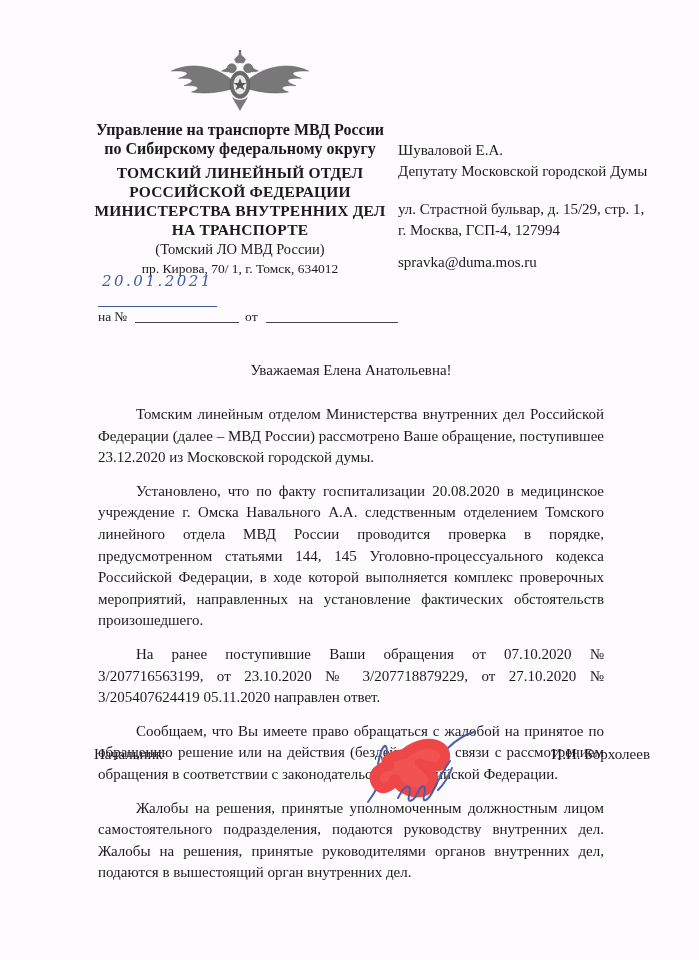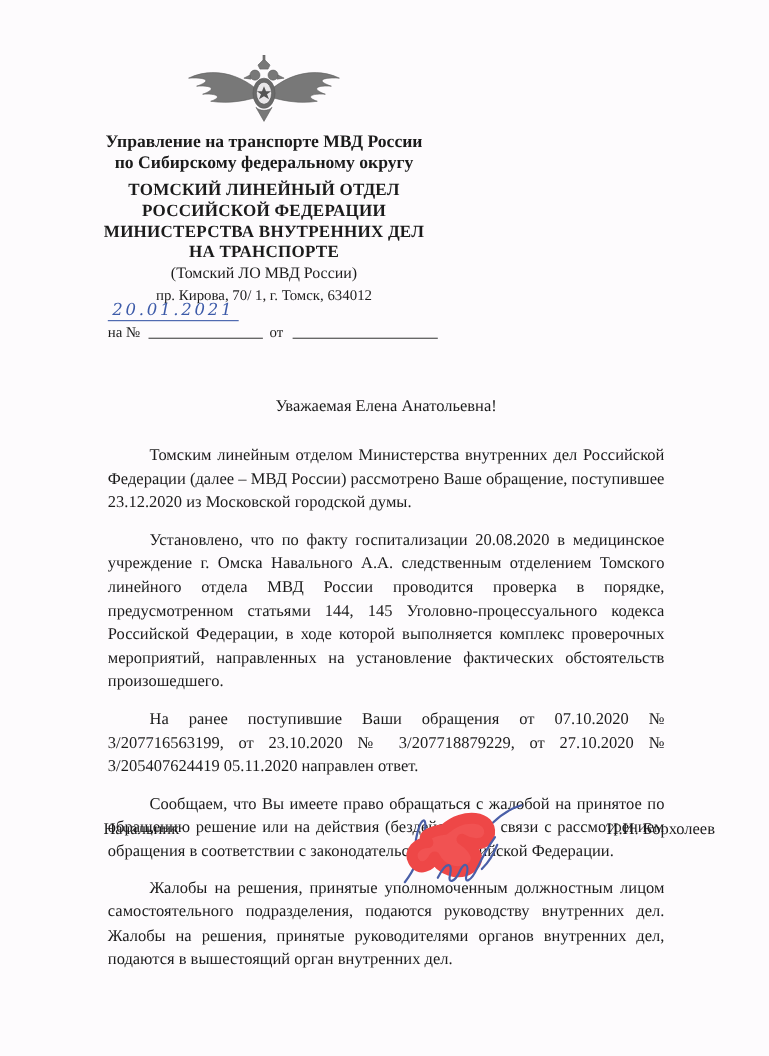--- a/index.html
+++ b/index.html
@@ -30,21 +30,21 @@
   }
   .hw{
     font-family:"DejaVu Serif","Liberation Serif",serif;
     font-style:italic;
     color:#3d5ba9;
     font-size:15px;
     letter-spacing:2.5px;
     white-space:nowrap;
   }
   .ref-row1{display:flex;align-items:flex-end;gap:8px;}
-  .ref-date{border-bottom:1.5px solid #3d5ba9;padding:0 4px 1px 4px;}
+  .ref-date{border-bottom:1.5px solid #3d5ba9;padding:0 4px 16px 4px;}
   .ref-row2{margin-top:2px;display:flex;align-items:flex-start;font-size:13.5px;}
   .ref-row2 .lbl{white-space:nowrap;}
   .u-line{display:inline-block;border-bottom:1px solid #444;height:13px;}
   .u1{width:108px;margin:0 6px 0 8px;}
   .u2{width:138px;margin-left:8px;}
 
   
   .recipient{
     position:absolute;left:398px;top:140px;width:280px;
     font-size:15px;line-height:21px;
@@ -119,20 +119,29 @@
       <span class="hw ref-date">20.01.2021</span>
     </div>
     <div class="ref-row2">
       <span class="lbl">на №</span>
       <span class="u-line u1"></span>
       <span class="lbl">от</span>
       <span class="u-line u2"></span>
     </div>
   </div>
 
+  <div class="recipient">
+    <div>Шуваловой Е.А.</div>
+    <div>Депутату Московской городской Думы</div>
+    <div class="gap"></div>
+    <div>ул. Страстной бульвар, д. 15/29, стр. 1,</div>
+    <div>г. Москва, ГСП-4, 127994</div>
+    <div class="gap2"></div>
+    <div>spravka@duma.mos.ru</div>
+  </div>
 
   <div class="salutation">Уважаемая Елена Анатольевна!</div>
 
   <div class="body-text">
     <p>Томским линейным отделом Министерства внутренних дел Российской Федерации (далее – МВД России) рассмотрено Ваше обращение, поступившее 23.12.2020 из Московской городской думы.</p>
     <p>Установлено, что по факту госпитализации 20.08.2020 в медицинское учреждение г. Омска Навального А.А. следственным отделением Томского линейного отдела МВД России проводится проверка в порядке, предусмотренном статьями 144, 145 Уголовно-процессуального кодекса Российской Федерации, в ходе которой выполняется комплекс проверочных мероприятий, направленных на установление фактических обстоятельств произошедшего.</p>
     <p>На ранее поступившие Ваши обращения от 07.10.2020 № 3/207716563199, от 23.10.2020 № 3/207718879229, от 27.10.2020 № 3/205407624419 05.11.2020 направлен ответ.</p>
     <p>Сообщаем, что Вы имеете право обращаться с жалобой на принятое по обращению решение или на действия (бездействие) в связи с рассмотрением обращения в соответствии с законодательством Российской Федерации.</p>
     <p>Жалобы на решения, принятые уполномоченным должностным лицом самостоятельного подразделения, подаются руководству внутренних дел. Жалобы на решения, принятые руководителями органов  внутренних дел, подаются в вышестоящий орган внутренних дел.</p>
   </div>

